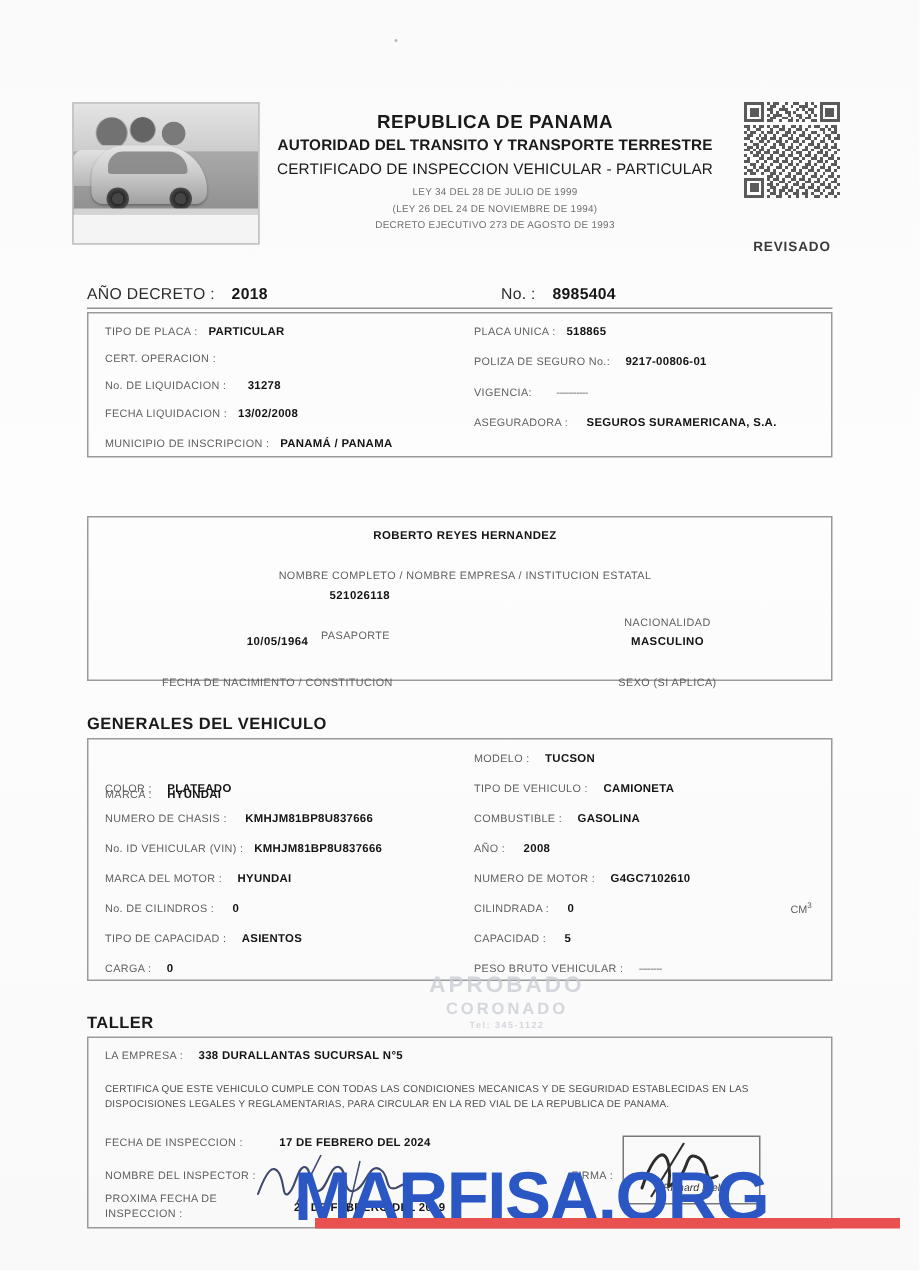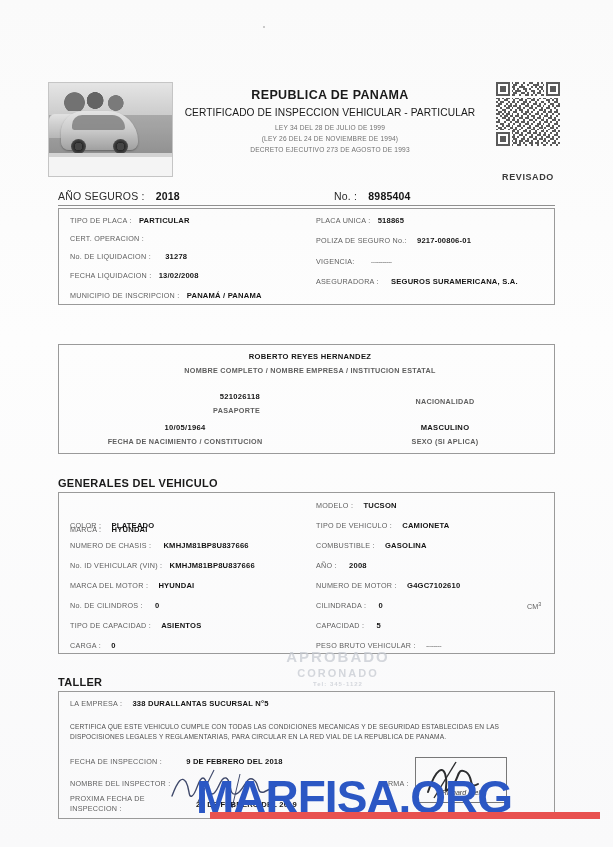--- a/index.html
+++ b/index.html
@@ -13,21 +13,21 @@
     overflow:hidden;
   }
   .page { position:relative; width:613px; height:847px; background:#fdfdfd; }
 
   
   .scan-tint{ position:absolute; inset:0; background:
      linear-gradient(180deg, rgba(250,250,250,1) 0%, rgba(253,253,253,1) 40%, rgba(249,249,250,1) 100%);
      pointer-events:none; }
 
   
-  .header { position:absolute; left:0; top:74px; width:607px; height:120px; }
+  .header { position:absolute; left:0; top:60px; width:607px; height:120px; }
 
   .photo { position:absolute; left:48px; top:8px; width:125px; height:95px;
            border:1px solid #c9c9c9; background:#b9bcbd; overflow:hidden; filter:grayscale(1) contrast(0.95); }
   .photo .sky{ position:absolute; left:0; top:0; width:100%; height:34%;
                background:linear-gradient(180deg,#e9eaea,#cfd1d1); }
   .photo .ground{ position:absolute; left:0; top:34%; width:100%; height:46%;
                background:linear-gradient(180deg,#a9acac,#8e9192); }
   .photo .pavement{ position:absolute; left:0; bottom:0; width:100%; height:20%;
                background:#fafafa; }
   .photo .curb{ position:absolute; left:0; bottom:20%; width:100%; height:5%; background:#d6d8d8; }
@@ -65,21 +65,21 @@
   .box { position:absolute; border:1px solid #9a9a9a; background:transparent; }
 
   .sec-title { position:absolute; font-size:11px; font-weight:bold; color:#1a1a1a; letter-spacing:.3px; }
 
   .fld { position:absolute; font-size:7.2px; color:#5e5e5e; letter-spacing:.25px; white-space:nowrap; }
   .fld b { font-size:7.6px; color:#141414; font-weight:bold; letter-spacing:.2px; }
   .dash { color:#6a6a6a; letter-spacing:-0.5px; }
 
   .ctr { position:absolute; text-align:center; }
   .ctr .big { font-size:7.6px; font-weight:bold; color:#141414; letter-spacing:.3px; }
-  .ctr .sub { font-size:7.2px; color:#5e5e5e; letter-spacing:.3px; margin-top:5px;font-weight:bold; }
+  .ctr .sub { font-size:7.2px; color:#5e5e5e; letter-spacing:.3px; margin-top:18px; }
 
   .cm3 { position:absolute; font-size:7.2px; color:#5e5e5e; }
   .cm3 sup { font-size:5.4px; }
 
   .certtext { position:absolute; font-size:6.6px; color:#4d4d4d; line-height:1.55; letter-spacing:.15px; }
 
   
   .aprobado { position:absolute; left:268px; top:648px; width:140px; text-align:center;
               color:#c7cbd2; font-size:15px; letter-spacing:2px; font-weight:bold;
               line-height:1.25; opacity:.75; pointer-events:none; }
@@ -117,20 +117,21 @@
       <div class="car2"></div>
       <div class="car"></div>
       <div class="w1"></div>
         <div class="w2"></div>
       <div class="curb"></div>
         <div class="pavement"></div>
     </div>
 
     <div class="titles">
       <div class="t1">REPUBLICA DE PANAMA</div>
+      <div class="t2">AUTORIDAD DEL TRANSITO Y TRANSPORTE TERRESTRE</div>
       <div class="t3">CERTIFICADO DE INSPECCION VEHICULAR - PARTICULAR</div>
       <div class="tlaw">
         <div>LEY 34 DEL 28 DE JULIO DE 1999</div>
         <div>(LEY 26 DEL 24 DE NOVIEMBRE DE 1994)</div>
         <div>DECRETO EJECUTIVO 273 DE AGOSTO DE 1993</div>
       </div>
     </div>
 
     <div class="qrwrap">
       <svg class="qr" viewBox="0 0 33 33" shape-rendering="crispEdges">
@@ -447,21 +448,21 @@
             <rect x="24" y="32" width="2" height="1"></rect>
             <rect x="28" y="32" width="1" height="1"></rect>
             <rect x="31" y="32" width="1" height="1"></rect>
         </g>
       </svg>
       <div class="revisado">REVISADO</div>
     </div>
   </div>
 
   <div class="line-head" style="left:58px; top:190px;">
-    <span>AÑO SEGUROS :</span>
+    <span>AÑO DECRETO :</span>
     <span class="val-b" style="margin-left:8px;">2018</span>
   </div>
   <div class="line-head" style="left:334px; top:190px;">
     <span>No. :</span>
     <span class="val-b" style="margin-left:8px;">8985404</span>
   </div>
   <div class="hrule" style="left:58px; top:205px; width:497px;"></div>
 
   <div class="box" style="left:58px; top:208px; width:497px; height:97px;"></div>
 
@@ -611,21 +612,21 @@
 
   <div class="fld" style="left:70px; top:699px;">
     <span>LA EMPRESA :</span>
     <b style="margin-left:8px;">338 DURALLANTAS SUCURSAL N°5</b>
   </div>
 
   <div class="certtext" style="left:70px; top:722px; width:473px;">CERTIFICA QUE ESTE VEHICULO CUMPLE CON TODAS LAS CONDICIONES MECANICAS Y DE SEGURIDAD ESTABLECIDAS EN LAS DISPOCISIONES LEGALES Y REGLAMENTARIAS, PARA CIRCULAR EN LA RED VIAL DE LA REPUBLICA DE PANAMA.</div>
 
   <div class="fld" style="left:70px; top:757px;">
     <span>FECHA DE INSPECCION :</span>
-    <b style="margin-left:22px;">9 DE FEBRERO DEL 2018</b>
+    <b style="margin-left:22px;">17 DE FEBRERO DEL 2024</b>
   </div>
   <div class="fld" style="left:70px; top:779px;">
     <span>NOMBRE DEL INSPECTOR :</span>
     <b style="margin-left:6px;"></b>
   </div>
   <div class="fld" style="left:70px; top:794px; width:90px; white-space:normal; line-height:1.35;">PROXIMA FECHA DE INSPECCION :</div>
   <div class="fld" style="left:196px; top:800px;"><b>28 DE FEBRERO DEL 2019</b></div>
   <div class="fld" style="left:381px; top:779px;">FIRMA :</div>
 
   <svg class="sigpen" viewBox="0 0 130 48">

